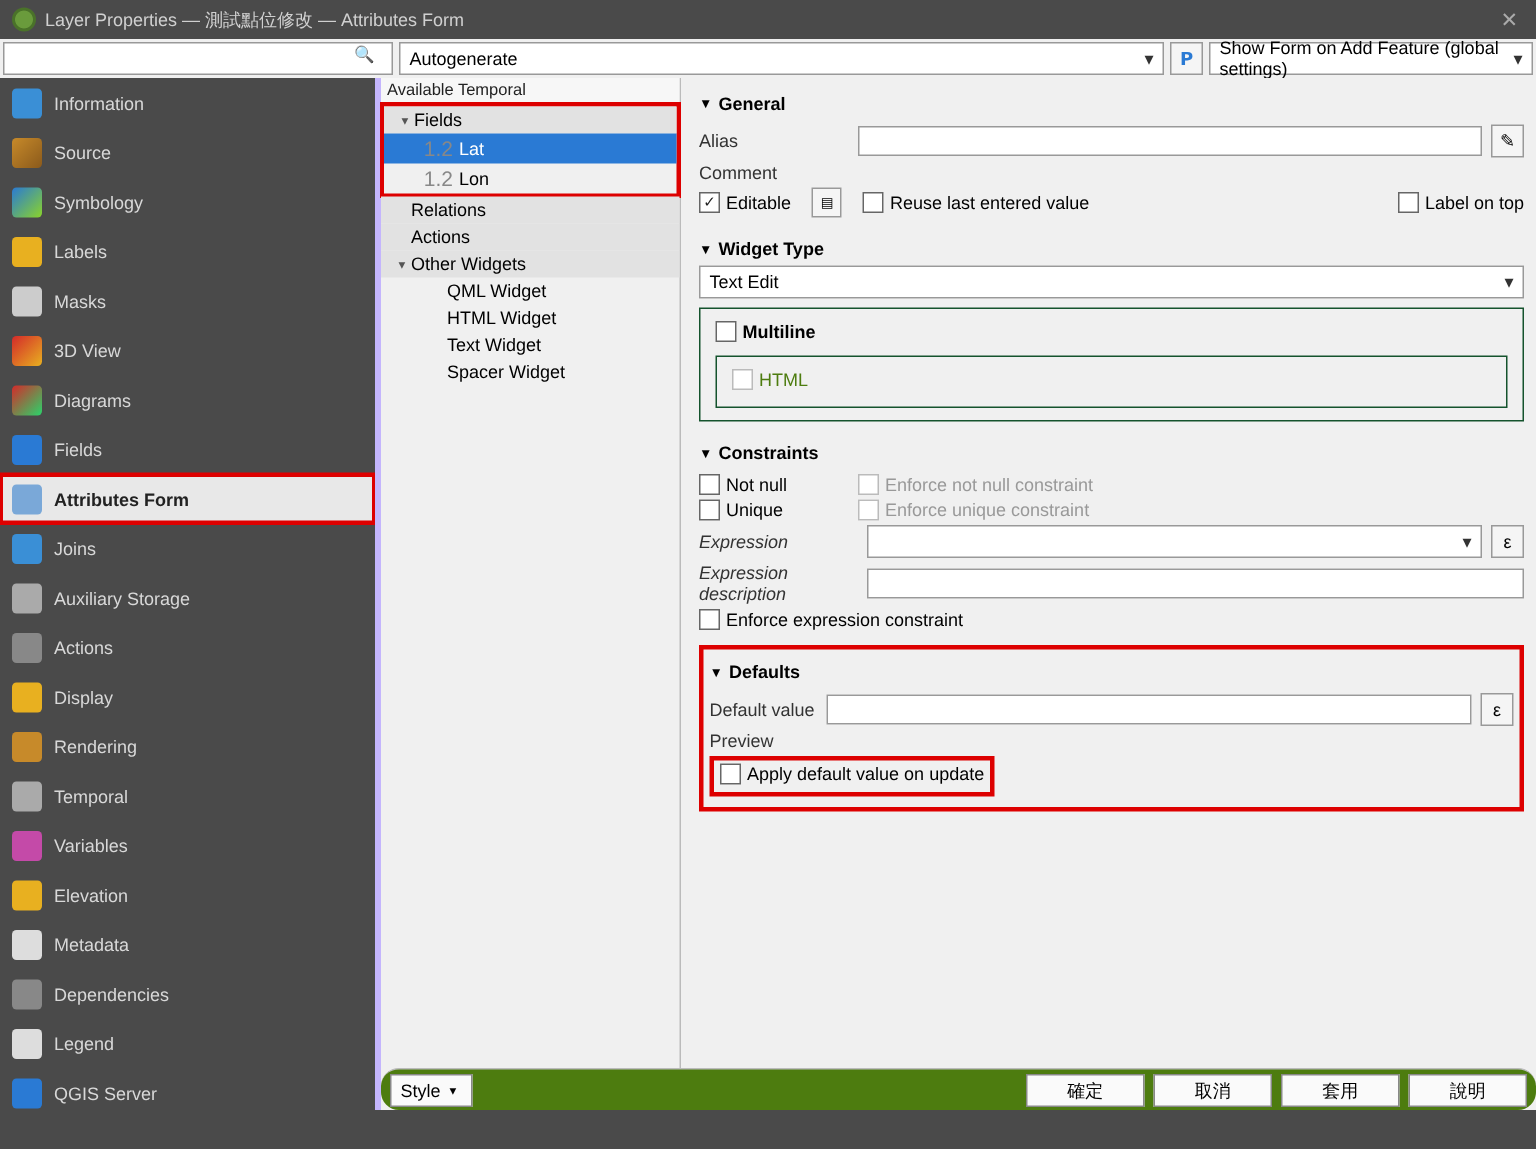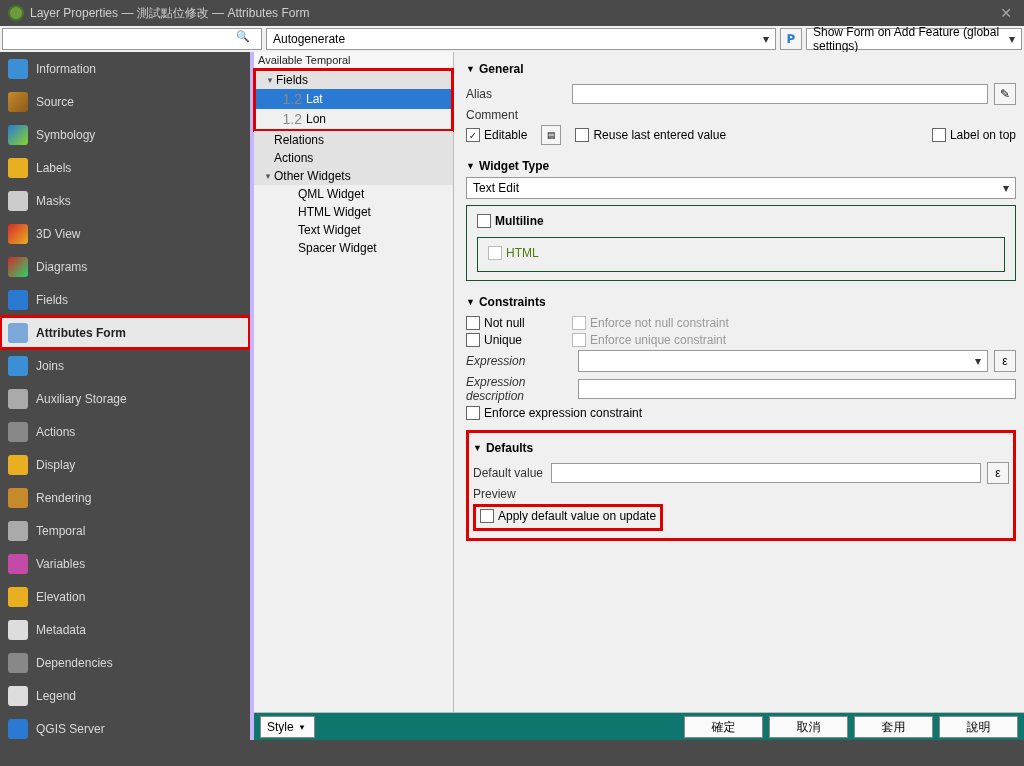--- a/index.html
+++ b/index.html
@@ -59,21 +59,21 @@
 .chk { width: 14px; height: 14px; border: 1px solid #666; background: #fff; display: inline-flex; align-items: center; justify-content: center; font-size: 10px; }
 .chk.checked::after { content: "✓"; color: #222; }
 .chklbl { display: inline-flex; align-items: center; gap: 4px; }
 
 .subbox { border: 1px solid #14532d; padding: 8px 10px; margin-top: 4px; }
 .subbox.dim { color: #4d7c0f; }
 
 .hl-box { border: 3px solid #d00; padding: 4px; }
 .hl-inner { border: 3px solid #d00; display: inline-block; padding: 2px 4px; }
 
-.bottom-bar { height: 28px; background: #0f766e; border-top: 1px solid #bbb; display: flex; align-items: center; padding: 0 6px; gap: 6px; }
+.bottom-bar { height: 28px; background: #4d7c0f; border-top: 1px solid #bbb; display: flex; align-items: center; padding: 0 6px; gap: 6px; border-radius: 12px; }
 .bottom-bar .spacer { flex: 1; }
 .bottom-bar .bbtn { border: 1px solid #888; background: #fafafa; height: 22px; width: 79px; text-align: center; line-height: 20px; }
 .stylebtn { border: 1px solid #888; background: #fafafa; height: 22px; padding: 0 10px 0 6px; display: flex; align-items: center; gap: 6px; }
 
 
 .ic-info{background:#3a8fd6;border-radius:50%}
 .ic-src{background:linear-gradient(135deg,#c78a2a,#8b5a1b)}
 .ic-sym{background:linear-gradient(135deg,#2a7ad4,#8ad42a)}
 .ic-lbl{background:#e8b020}
 .ic-msk{background:#ccc}

